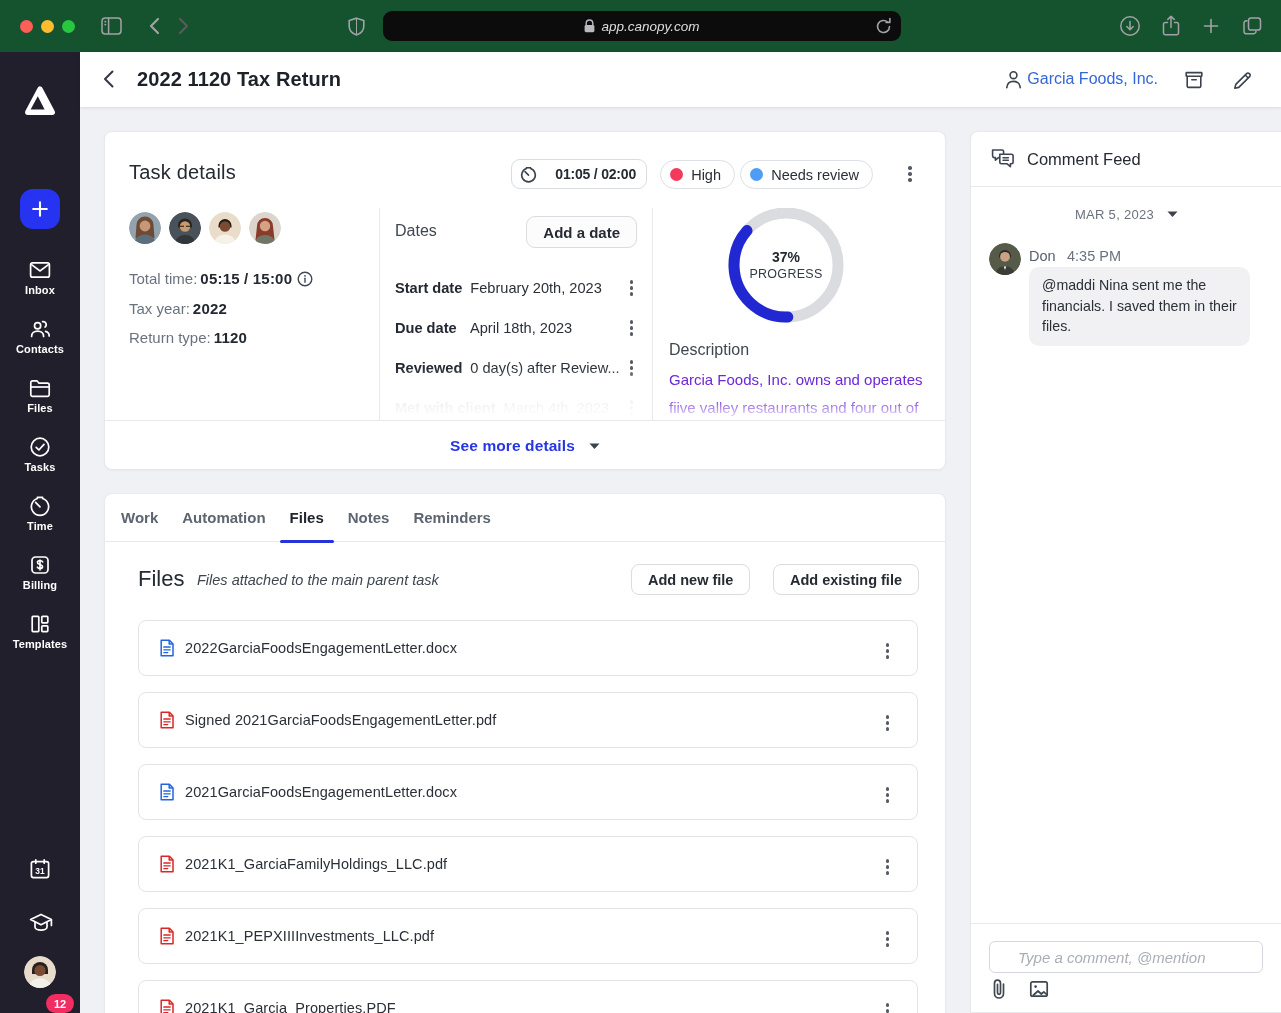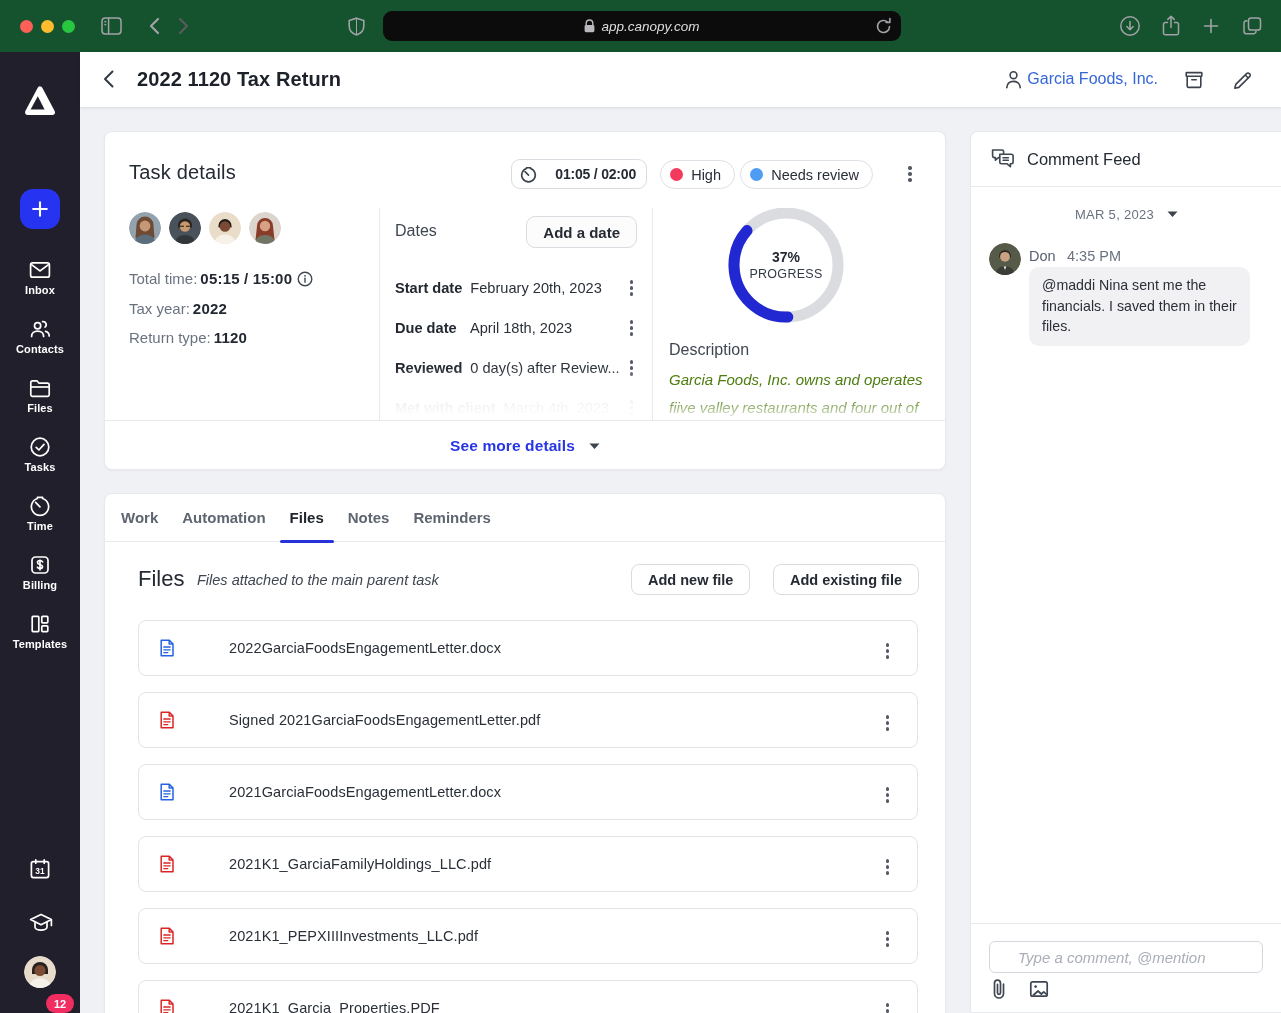--- a/index.html
+++ b/index.html
@@ -76,38 +76,38 @@
   .date-row { height:40px; display:flex; align-items:center; position:relative; font-size:14.6px; padding-right:16px; }
   .date-row .dlabel { min-width:67px; margin-right:8px; font-weight:bold; color:#232832; flex:0 0 auto; }
   .date-row .dvalue { color:#2a2f38; white-space:nowrap; overflow:hidden; }
   .date-row .kebab { position:absolute; right:0; top:8px; }
   .col-right { position:absolute; left:547px; top:76px; width:295px; height:212px; overflow:hidden; }
   .donut-wrap { position:absolute; left:76px; top:-1px; width:116px; height:116px; }
   .donut-txt { position:absolute; left:0; top:0; width:116px; height:116px; display:flex; flex-direction:column; align-items:center; justify-content:center; gap:2px; }
   .donut-pct { font-size:14px; font-weight:bold; color:#232832; }
   .donut-lbl { font-size:12.5px; color:#343a44; letter-spacing:.3px; }
   .desc-head { position:absolute; left:17px; top:133px; font-size:16px; color:#3f4651; }
-  .desc-text { position:absolute; left:17px; top:158px; width:262px; font-size:15px; line-height:28px; color:#4d7c0f; white-space:pre-line; -webkit-mask-image:linear-gradient(#000 55%, rgba(0,0,0,0) 98%); mask-image:linear-gradient(#000 55%, rgba(0,0,0,0) 98%);font-style:italic; }
+  .desc-text { position:absolute; left:17px; top:158px; width:262px; font-size:15px; line-height:28px; color:#6d28d9; white-space:pre-line; -webkit-mask-image:linear-gradient(#000 55%, rgba(0,0,0,0) 98%); mask-image:linear-gradient(#000 55%, rgba(0,0,0,0) 98%); }
   .hdiv { position:absolute; left:0; top:288px; width:100%; height:1px; background:#e7e9ed; }
   .see-more { position:absolute; left:0; top:289px; width:100%; height:50px; display:flex; align-items:center; justify-content:center; gap:14px; background:none; border:none; font-family:inherit; }
   .see-more .sm-label { font-size:15.5px; font-weight:bold; color:#2736e4; letter-spacing:.1px; }
   .see-more svg { color:#3c434d; }
 
   
   .tabs { position:absolute; left:0; top:0; width:100%; height:48px; border-bottom:1px solid #e7e9ed; display:flex; align-items:center; padding:0 4px; }
   .tab { position:relative; height:48px; display:flex; align-items:center; padding:0 10px; margin:0 2px; font-size:15px; font-weight:bold; color:#5d6570; background:none; border:none; font-family:inherit; }
   .tab.active { color:#20242d; }
   .tab.active::after { content:""; position:absolute; left:0; right:0; bottom:-1px; height:3px; background:#2633d8; border-radius:2px; }
   .files-head { position:absolute; left:33px; top:72px; font-size:22px; font-weight:400; color:#252a33; }
   .files-sub { position:absolute; left:92px; top:78px; font-size:14.5px; font-style:italic; color:#3f4651; }
   .file-btn { position:absolute; top:70px; height:31px; padding:0 16px; background:#fff; border:1px solid #d9dce1; border-radius:8px; font-size:14.5px; font-weight:bold; color:#252a33; font-family:inherit; }
   .btn-newfile { left:526px; }
   .btn-existingfile { left:668px; }
   .file-list { position:absolute; left:33px; top:126px; width:780px; }
-  .file-row { position:relative; height:56px; border:1px solid #e2e4e9; border-radius:8px; margin-bottom:16px; background:#fff; display:flex; align-items:center; padding-left:19px;gap:44px; }
+  .file-row { position:relative; height:56px; border:1px solid #e2e4e9; border-radius:8px; margin-bottom:16px; background:#fff; display:flex; align-items:center; padding-left:19px; }
   .file-ic { width:18px; height:18px; margin-right:9px; flex:0 0 auto; }
   .file-name { font-size:14.5px; color:#2a2f38; letter-spacing:.1px; }
   .file-row .kebab { position:absolute; right:24px; top:18px; }
 
   
   .cf-head { position:absolute; left:0; top:0; width:100%; height:55px; border-bottom:1px solid #e7e9ed; display:flex; align-items:center; }
   .cf-head svg { margin-left:19px; color:#3f4651; }
   .cf-title { margin-left:11px; font-size:16.5px; color:#252a33; }
   .cf-date { position:absolute; left:0; top:75px; width:311px; display:flex; align-items:center; justify-content:center; gap:13px; background:none; border:none; font-family:inherit; }
   .cf-date span { font-size:13px; color:#6a7280; letter-spacing:.3px; }

